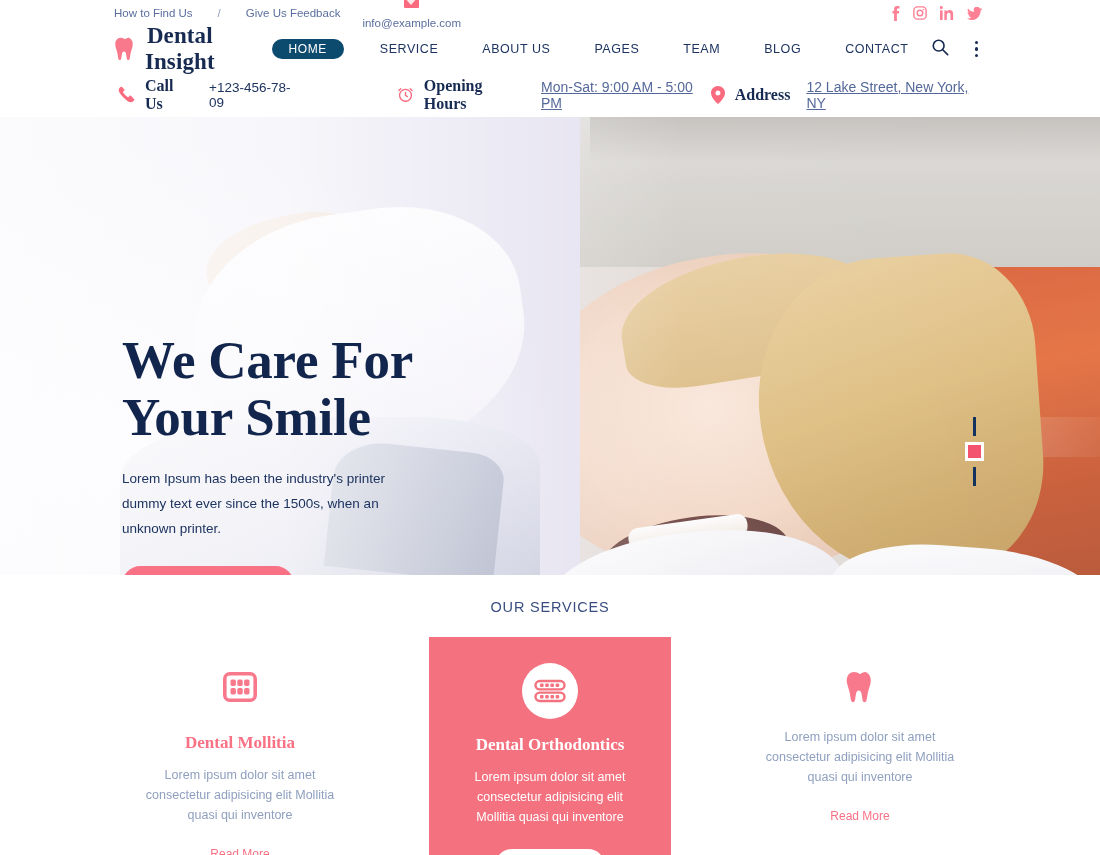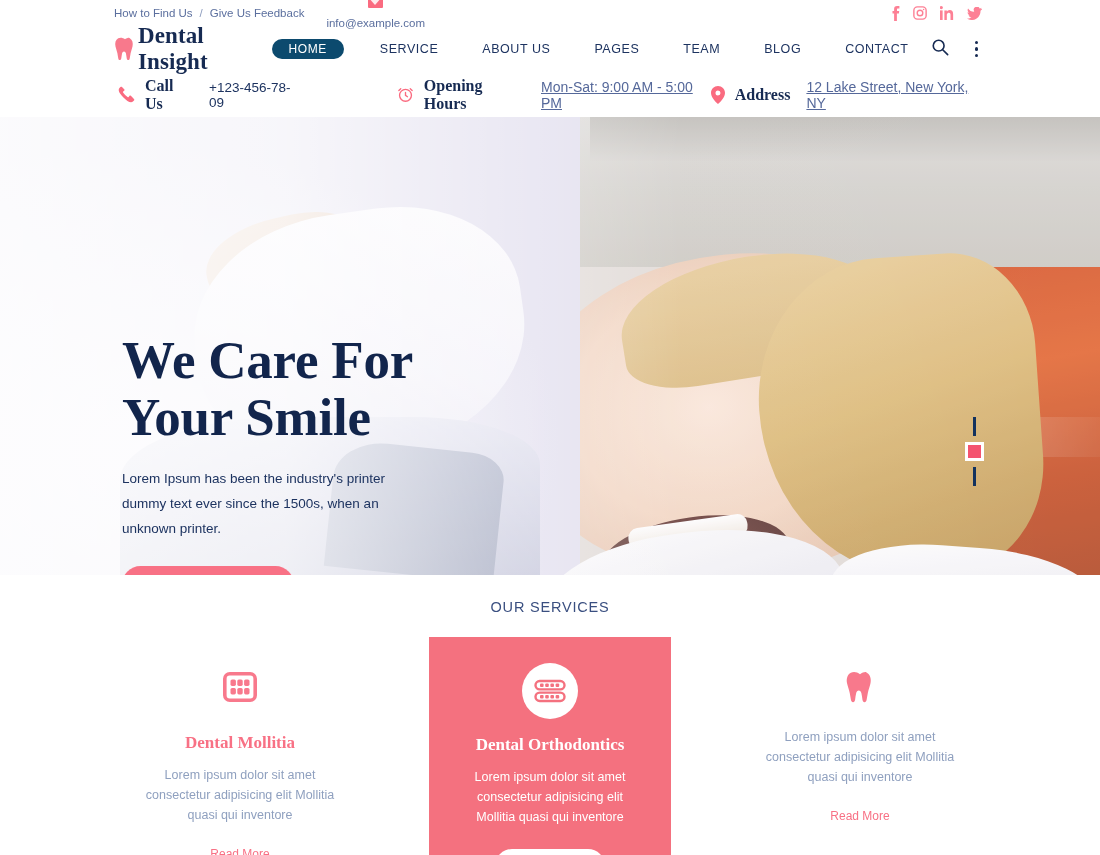--- a/index.html
+++ b/index.html
@@ -15,21 +15,21 @@
 
   
   .topbar {
     height: 26px;
     display: flex;
     align-items: center;
     padding: 0 118px 0 114px;
     font-size: 11.5px;
     color: #5b6f9e;
   }
-  .topbar-left { display: flex; align-items: center; gap: 7px; }
+  .topbar-left { display: flex; align-items: center; gap: 25px; }
   .topbar-link { color: #5b6f9e; text-decoration: none; white-space: nowrap; }
   .topbar-sep { color: #8c9bbd; }
   .topbar-mail {
     display: flex; align-items: center; gap: 9px;
     margin-left: 22px;
     flex-direction: column;
   }
   .mail-glyph {
     width: 15px; height: 11px; position: relative;
     background: #fa6b80; border-radius: 1px; display: inline-block;
@@ -43,20 +43,21 @@
   .topbar-spacer { flex: 1; }
   .socials { display: flex; align-items: center; gap: 13px; color: #fd8095; }
   .socials svg { display: block; }
 
   
   .header {
     height: 46px;
     display: flex;
     align-items: center;
     padding: 0 118px 0 114px;
+    text-align: center;
   }
   .brand { display: flex; align-items: center; gap: 2px; }
   .brand-mark { width: 22px; height: 24px; }
   .brand-name {
     font-family: "Liberation Serif", serif;
     font-size: 23px; font-weight: bold; color: #162a52;
     letter-spacing: .1px;
   }
   .nav {
     display: flex; align-items: center;

